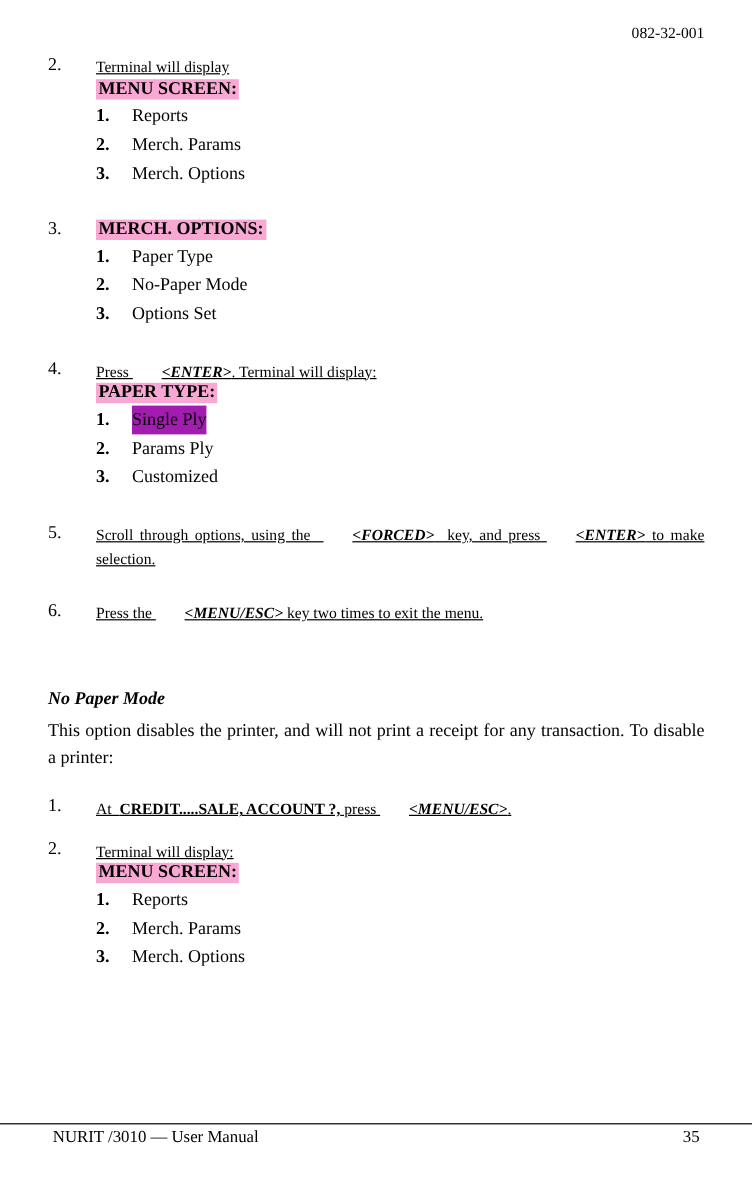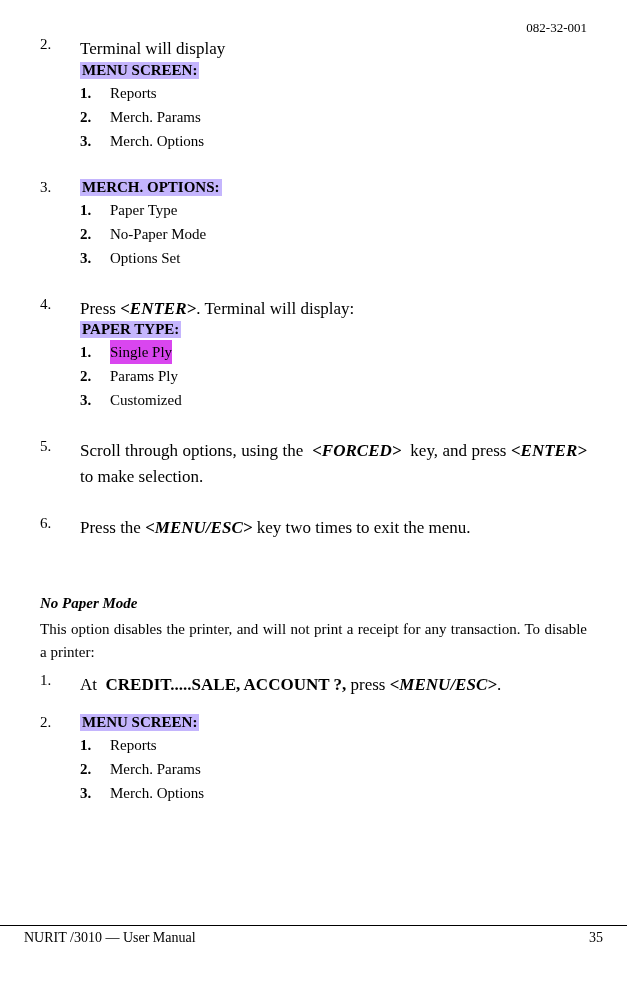--- a/index.html
+++ b/index.html
@@ -14,40 +14,42 @@
     }
     .page {
       width: 627px;
       min-height: 981px;
       padding: 20px 40px 40px 40px;
       position: relative;
     }
     .header-ref {
       text-align: right;
       font-size: 13px;
+      margin-bottom: 10px;
     }
     .step-block {
       display: flex;
       margin-bottom: 12px;
       align-items: flex-start;
     }
     .step-num {
       min-width: 40px;
       font-size: 15px;
     }
     .step-content {
       flex: 1;
     }
     .step-text {
-      font-size: 17px;
+      font-size: 13px;
       line-height: 1.5;
+      text-decoration: underline;
     }
     .menu-label {
       font-weight: bold;
-      background-color: #c4b5fd;
+      background-color: #f9a8d4;
       display: inline-block;
       font-size: 15px;
       padding: 0 2px;
     }
     .menu-list {
       margin-top: 2px;
       margin-left: 0px;
     }
     .menu-list-item {
       display: flex;
@@ -56,52 +58,52 @@
       line-height: 1.6;
     }
     .menu-list-item .num {
       min-width: 30px;
       font-weight: bold;
     }
     .menu-list-item .lbl {
       font-weight: normal;
     }
     .highlight-item .lbl {
-      background-color: #d946ef;
+      background-color: #a21caf;
     }
     .spacer {
       height: 14px;
     }
     .section-title {
       font-style: italic;
       font-weight: bold;
       font-size: 15px;
       margin-bottom: 6px;
       margin-top: 20px;
     }
     .para {
       font-size: 15px;
       line-height: 1.55;
       text-align: justify;
-      margin-bottom: 8px;
+      margin-bottom: 20px;
     }
     .footer {
       position: absolute;
-      bottom: 35px;
+      bottom: 24px;
       left: 0;
       right: 0;
       display: flex;
       justify-content: space-between;
-      padding: 0 24px;
+      padding: 0 44px;
       border-top: 1.5px solid #000;
       padding-top: 4px;
       font-size: 14px;
     }
     .bold { font-weight: bold; }
-    .italic { font-style: italic; }
+    .italic { font-style: italic; margin-left: 24px; }
   </style>
 </head>
 <body>
 
 <div class="page">
 
   <div class="header-ref">
     <span>082-32-001</span>
   </div>
 
@@ -211,20 +213,21 @@
           At &nbsp;<span class="bold">CREDIT.....SALE, ACCOUNT ?,</span> press <span class="bold italic">&lt;MENU/ESC&gt;</span>.
         </div>
       </div>
     </div>
 
     <div class="spacer" style="height:6px;"></div>
 
     <div class="step-block">
       <div class="step-num" style="min-width:40px;">2.</div>
       <div class="step-content">
+        <div class="step-text">Terminal will display:</div>
         <div class="menu-label">MENU SCREEN:</div>
         <div class="menu-list">
           <div class="menu-list-item">
             <span class="num bold">1.</span>
             <span class="lbl">Reports</span>
           </div>
           <div class="menu-list-item">
             <span class="num bold">2.</span>
             <span class="lbl">Merch. Params</span>
           </div>

